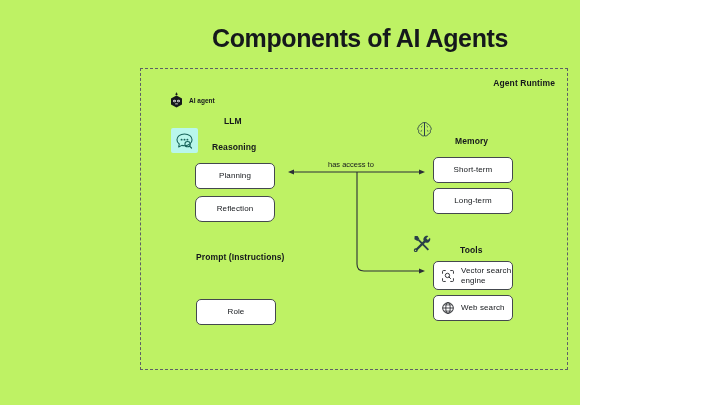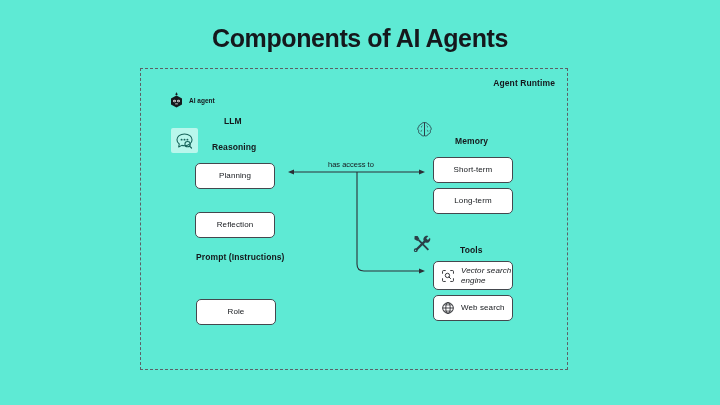--- a/index.html
+++ b/index.html
@@ -10,23 +10,23 @@
   body {
     width: 720px;
     height: 405px;
     overflow: hidden;
     font-family: "Liberation Sans", sans-serif;
     color: #16191d;
     position: relative;
   }
   #page {
     position: relative;
-    width: 720px;
+    width: 580px;
     height: 405px;
-    background: #5eead4;
+    background: #bef264;
   }
 
   
   .page-title {
     position: absolute;
     left: 0;
     top: 24px;
     width: 720px;
     text-align: center;
     font-size: 25px;
@@ -189,21 +189,21 @@
       <path d="M16.9 16.4 L19.2 18.7" stroke="#17635a" stroke-width="1.4" stroke-linecap="round"></path>
     </svg>
   </div>
 
   <div class="group-label" style="left:212px; top:142px;text-align:right;">Reasoning</div>
 
   <div class="node-box" style="left:195px; top:163px; width:80px; height:26px;">
     <span class="node-text">Planning</span>
   </div>
 
-  <div class="node-box" style="left:195px; top:212px; width:80px; height:26px;">
+  <div class="node-box" style="left:195px; top:196px; width:80px; height:26px;border-radius:7px;">
     <span class="node-text">Reflection</span>
   </div>
 
   <div class="group-label" style="left:196px; top:252px;text-align:center;">Prompt (Instructions)</div>
 
 
   <div class="node-box" style="left:196px; top:299px; width:80px; height:26px;">
     <span class="node-text">Role</span>
   </div>
 
@@ -233,21 +233,21 @@
     <svg width="21" height="21" viewBox="0 0 24 24">
       <path d="M4.2 3.4 L7.6 3.4 L9.6 6.9 L7.4 9.1 L3.9 7.1 Z" fill="#2a4048"></path>
       <path d="M7.8 8.7 L19.1 20 L20.6 18.5 L9.3 7.2 Z" fill="#2a4048"></path>
       <path d="M19.8 3.6 C18 2.8 15.9 3.4 14.8 5 C14 6.2 13.9 7.7 14.5 8.9 L4.6 18.8 L6.5 20.7 L16.4 10.8 C17.6 11.4 19.1 11.3 20.3 10.5 C21.9 9.4 22.5 7.3 21.7 5.5 L19.3 7.9 L17.4 6 Z" fill="#2a4048"></path>
       <circle cx="5.4" cy="19.6" r="1.6" fill="none" stroke="#2a4048" stroke-width="1.2"></circle>
     </svg>
   </div>
 
   <div class="group-label" style="left:460px; top:245px;">Tools</div>
 
-  <div class="node-box with-icon" style="left:433px; top:261px; width:80px; height:29px;font-style:italic;">
+  <div class="node-box with-icon" style="left:433px; top:261px; width:80px; height:29px;">
     <span>
       <svg width="14" height="14" viewBox="0 0 20 20">
         <path d="M2.2 6.2 L2.2 3.4 C2.2 2.7 2.7 2.2 3.4 2.2 L6.2 2.2" fill="none" stroke="#15181c" stroke-width="1.2" stroke-linecap="round"></path>
         <path d="M13.8 2.2 L16.6 2.2 C17.3 2.2 17.8 2.7 17.8 3.4 L17.8 6.2" fill="none" stroke="#15181c" stroke-width="1.2" stroke-linecap="round"></path>
         <path d="M17.8 13.8 L17.8 16.6 C17.8 17.3 17.3 17.8 16.6 17.8 L13.8 17.8" fill="none" stroke="#15181c" stroke-width="1.2" stroke-linecap="round"></path>
         <path d="M6.2 17.8 L3.4 17.8 C2.7 17.8 2.2 17.3 2.2 16.6 L2.2 13.8" fill="none" stroke="#15181c" stroke-width="1.2" stroke-linecap="round"></path>
         <circle cx="9.2" cy="9.2" r="3.1" fill="none" stroke="#15181c" stroke-width="1.2"></circle>
         <path d="M11.5 11.5 L13.6 13.6" stroke="#15181c" stroke-width="1.3" stroke-linecap="round"></path>
       </svg>
     </span>

